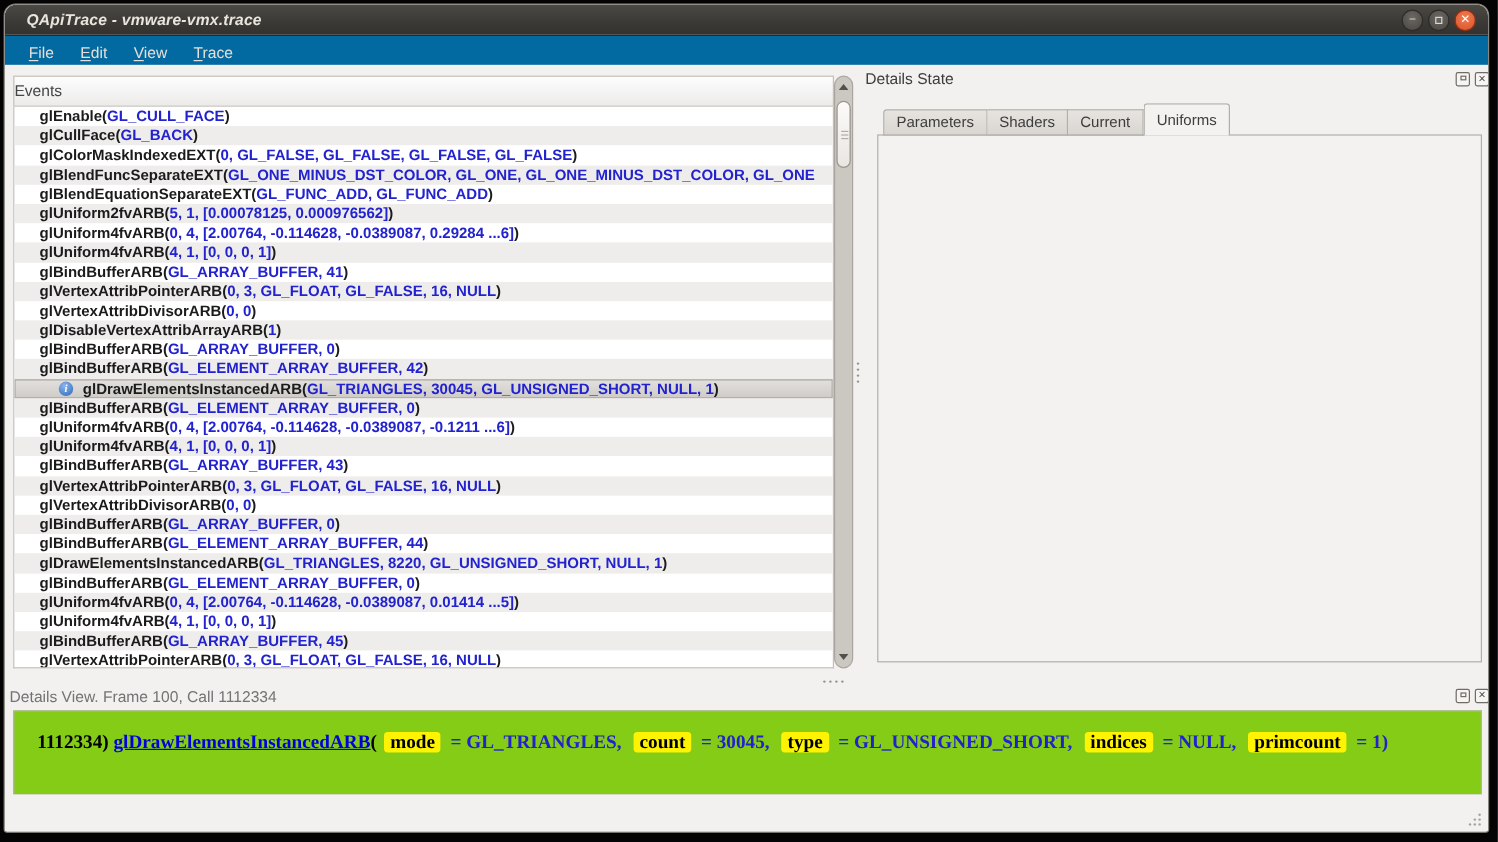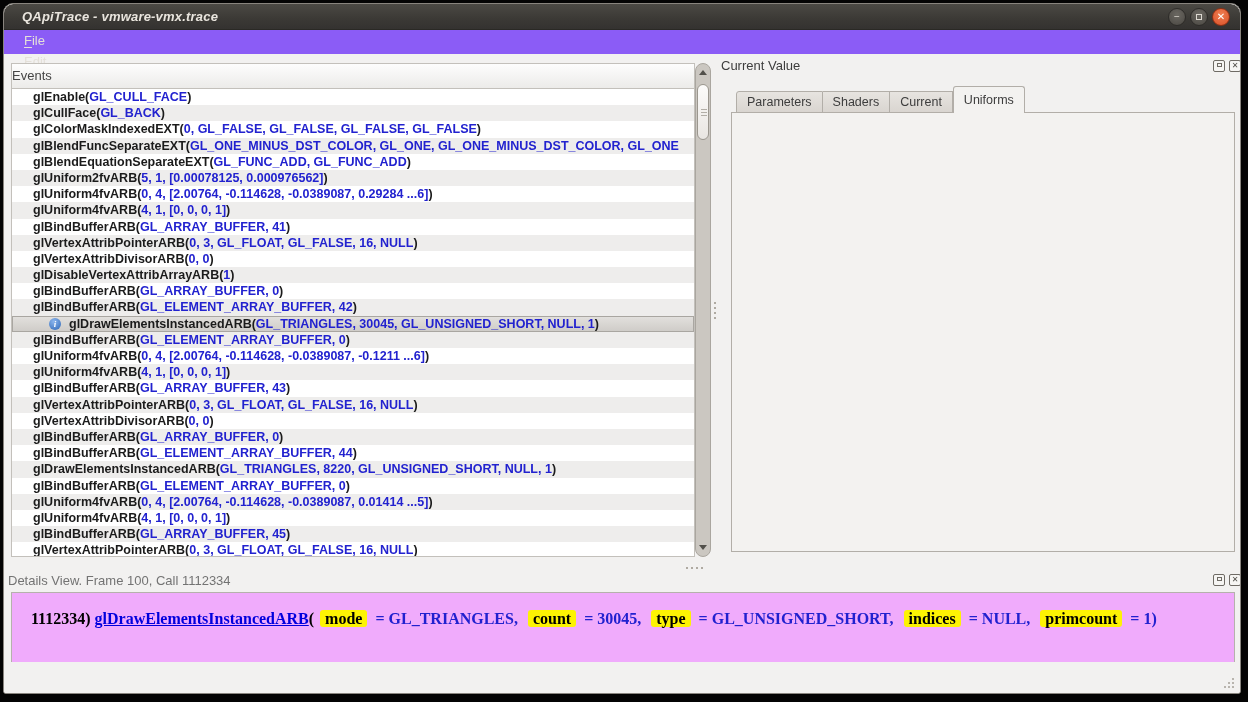--- a/index.html
+++ b/index.html
@@ -19,21 +19,21 @@
   #win-buttons { position:absolute; right:10px; top:4px; display:flex; gap:4px; }
   .winbtn { width:18px; height:18px; border-radius:50%; border:1px solid #2e2c29;
             background:radial-gradient(circle at 50% 35%,#6b6862,#4a4742);
             color:#dcd8d1; font-size:10px; line-height:16px; text-align:center; }
   .winbtn.close { background:radial-gradient(circle at 50% 35%,#f07d50,#d8512a);
                   border-color:#8e2f13; color:#fff; }
   .winbtn .sq { display:inline-block; width:6px; height:6px; border:1px solid #dcd8d1; margin-top:5px; }
 
   
   #menubar { position:absolute; left:0; top:26px; width:100%; height:24px;
-             background:#8b5cf6; display:flex; align-items:flex-start; padding-left:9px;flex-direction:column; }
+             background:#0369a1; display:flex; align-items:flex-end; padding-left:9px; }
   .menu-item { color:#e4e0d9; font-size:13px; padding:3px 11px; }
   .menu-item u { text-underline-offset:2px; }
 
   
   #events-header { position:absolute; left:7px; top:59px; width:684px; height:26px;
                    background:linear-gradient(#fdfdfd,#ecebe9);
                    border:1px solid #c3c0bb; color:#454545; font-size:13px;
                    line-height:24px; }
   #events-list { position:absolute; left:7px; top:85px; width:684px; height:468px;
                  background:#fff; border:1px solid #c3c0bb; border-top:none; overflow:hidden; }
@@ -102,21 +102,21 @@
   .u-row { display:flex; height:16.6px; line-height:16.6px; font-size:12.5px; color:#1c1c1c; }
   .u-row.alt { background:#eeedec; }
   .u-name { width:188px; padding-left:30px; white-space:nowrap; overflow:hidden; }
   .u-val { flex:1; white-space:nowrap; overflow:hidden; }
   .u-row.sel { background:linear-gradient(#ef7544,#e05a1f); color:#fff;
                box-shadow:inset 0 0 0 1px #c54d15; }
 
   
   #dv-title { position:absolute; left:4px; top:569px; font-size:13px; color:#737373; }
   #dv-box { position:absolute; left:7px; top:588px; width:1224px; height:71px;
-            background:#f0abfc; border:1px solid #b5b1ac; }
+            background:#84cc16; border:1px solid #b5b1ac; }
   #dv-line { position:absolute; left:19px; top:17px; white-space:nowrap;
              font-family:"Liberation Serif","DejaVu Serif",serif; font-weight:700; font-size:16px; }
   .d-black { color:#000; }
   .d-link { color:#0000dd; text-decoration:underline; }
   .chip { background:#fdf303; color:#000; padding:0 5px; border-radius:3px; margin:0 4px 0 6px; }
   .d-val { color:#2121cf; }
 
   
   #statusbar { position:absolute; left:0; bottom:0; width:100%; height:31px; background:#f2f1f0; }
   #resize-grip { position:absolute; right:6px; bottom:5px; width:12px; height:12px; }
@@ -198,21 +198,21 @@
       <i></i>
       <i></i>
     </div>
   <div id="v-grip">
       <i></i>
       <i></i>
       <i></i>
       <i></i>
     </div>
 
-  <div id="cs-title">Current Value</div>
+  <div id="cs-title">Details State</div>
   <div class="dock-icons" id="cs-icons">
     <div class="dock-ic">
         <span class="inner"></span>
       </div>
     <div class="dock-ic">✕</div>
   </div>
 
   <div id="tabs">
       <div class="tab">Parameters</div>
       <div class="tab">Shaders</div>

